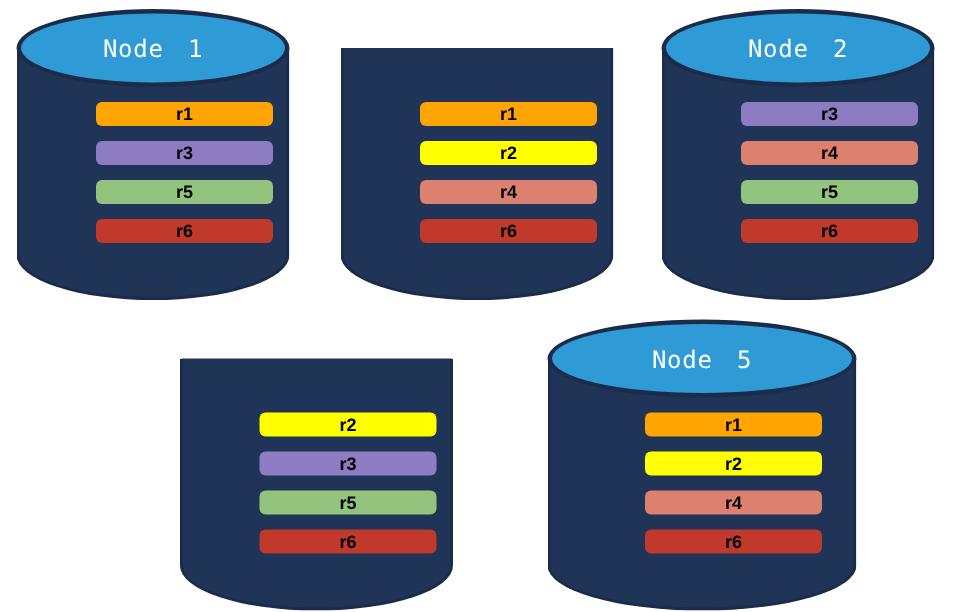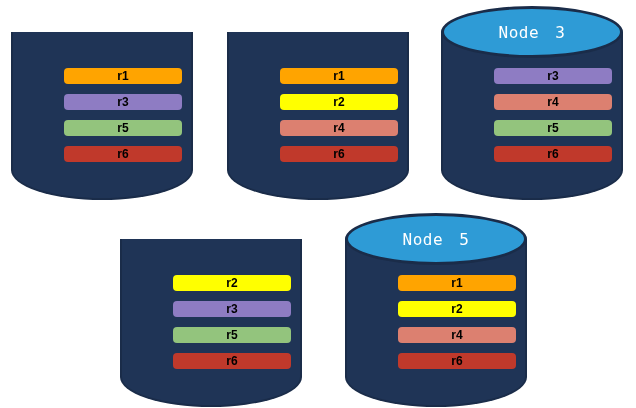--- a/index.html
+++ b/index.html
@@ -18,21 +18,21 @@
   .node {
     position: absolute;
     width: 182px;
     height: 194px;
   }
   
   .node:nth-of-type(1) { left: 11px;  top: 6px; }
   .node:nth-of-type(2) { left: 227px; top: 6px; }
   .node:nth-of-type(3) { left: 441px; top: 6px; }
   .node:nth-of-type(4) { left: 120px; top: 213px; }
-  .node:nth-of-type(5) { left: 345px; top: 213px; }
+  .node:nth-of-type(5) { left: 365px; top: 213px; padding-left: 24px; }
 
   .cyl-body {
     position: absolute;
     left: 0; right: 0;
     top: 26px; bottom: 0;
     background: var(--cyl-body, #1F3456);
     border: 2px solid var(--cyl-outline, #1A2C49);
     border-top: none;
     border-radius: 0 0 50% 50% / 0 0 30px 30px;
     box-sizing: border-box;
@@ -80,20 +80,23 @@
     margin-left: 42px;
   }
 </style>
 </head>
 <body>
 
 <div id="canvas">
 
     <div class="node">
       <div class="cyl-body"></div>
+      <div class="cyl-top">
+        <span class="node-title">Node 1</span>
+      </div>
       <div class="bars">
         <div class="bar" style="background: rgb(255, 164, 0);">r1</div>
         <div class="bar" style="background: rgb(142, 124, 195);">r3</div>
         <div class="bar" style="background: rgb(147, 196, 125);">r5</div>
         <div class="bar" style="background: rgb(192, 57, 43);">r6</div>
       </div>
     </div>
 
     <div class="node">
       <div class="cyl-body"></div>
@@ -101,21 +104,21 @@
         <div class="bar" style="background: rgb(255, 164, 0);">r1</div>
         <div class="bar" style="background: rgb(255, 255, 0);">r2</div>
         <div class="bar" style="background: rgb(220, 128, 112);">r4</div>
         <div class="bar" style="background: rgb(192, 57, 43);">r6</div>
       </div>
     </div>
 
     <div class="node">
       <div class="cyl-body"></div>
       <div class="cyl-top">
-        <span class="node-title">Node 3</span>
+        <span class="node-title">Node 2</span>
       </div>
       <div class="bars">
         <div class="bar" style="background: rgb(142, 124, 195);">r3</div>
         <div class="bar" style="background: rgb(220, 128, 112);">r4</div>
         <div class="bar" style="background: rgb(147, 196, 125);">r5</div>
         <div class="bar" style="background: rgb(192, 57, 43);">r6</div>
       </div>
     </div>
 
     <div class="node">

